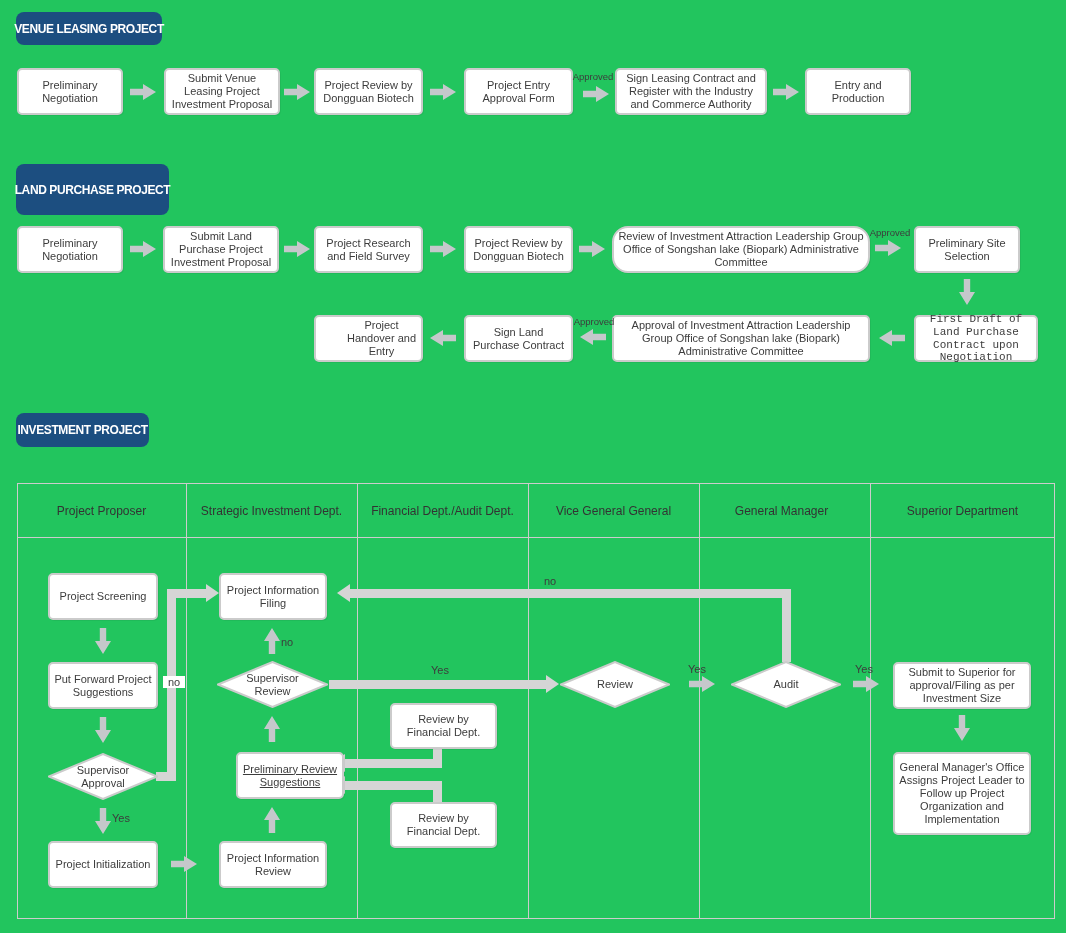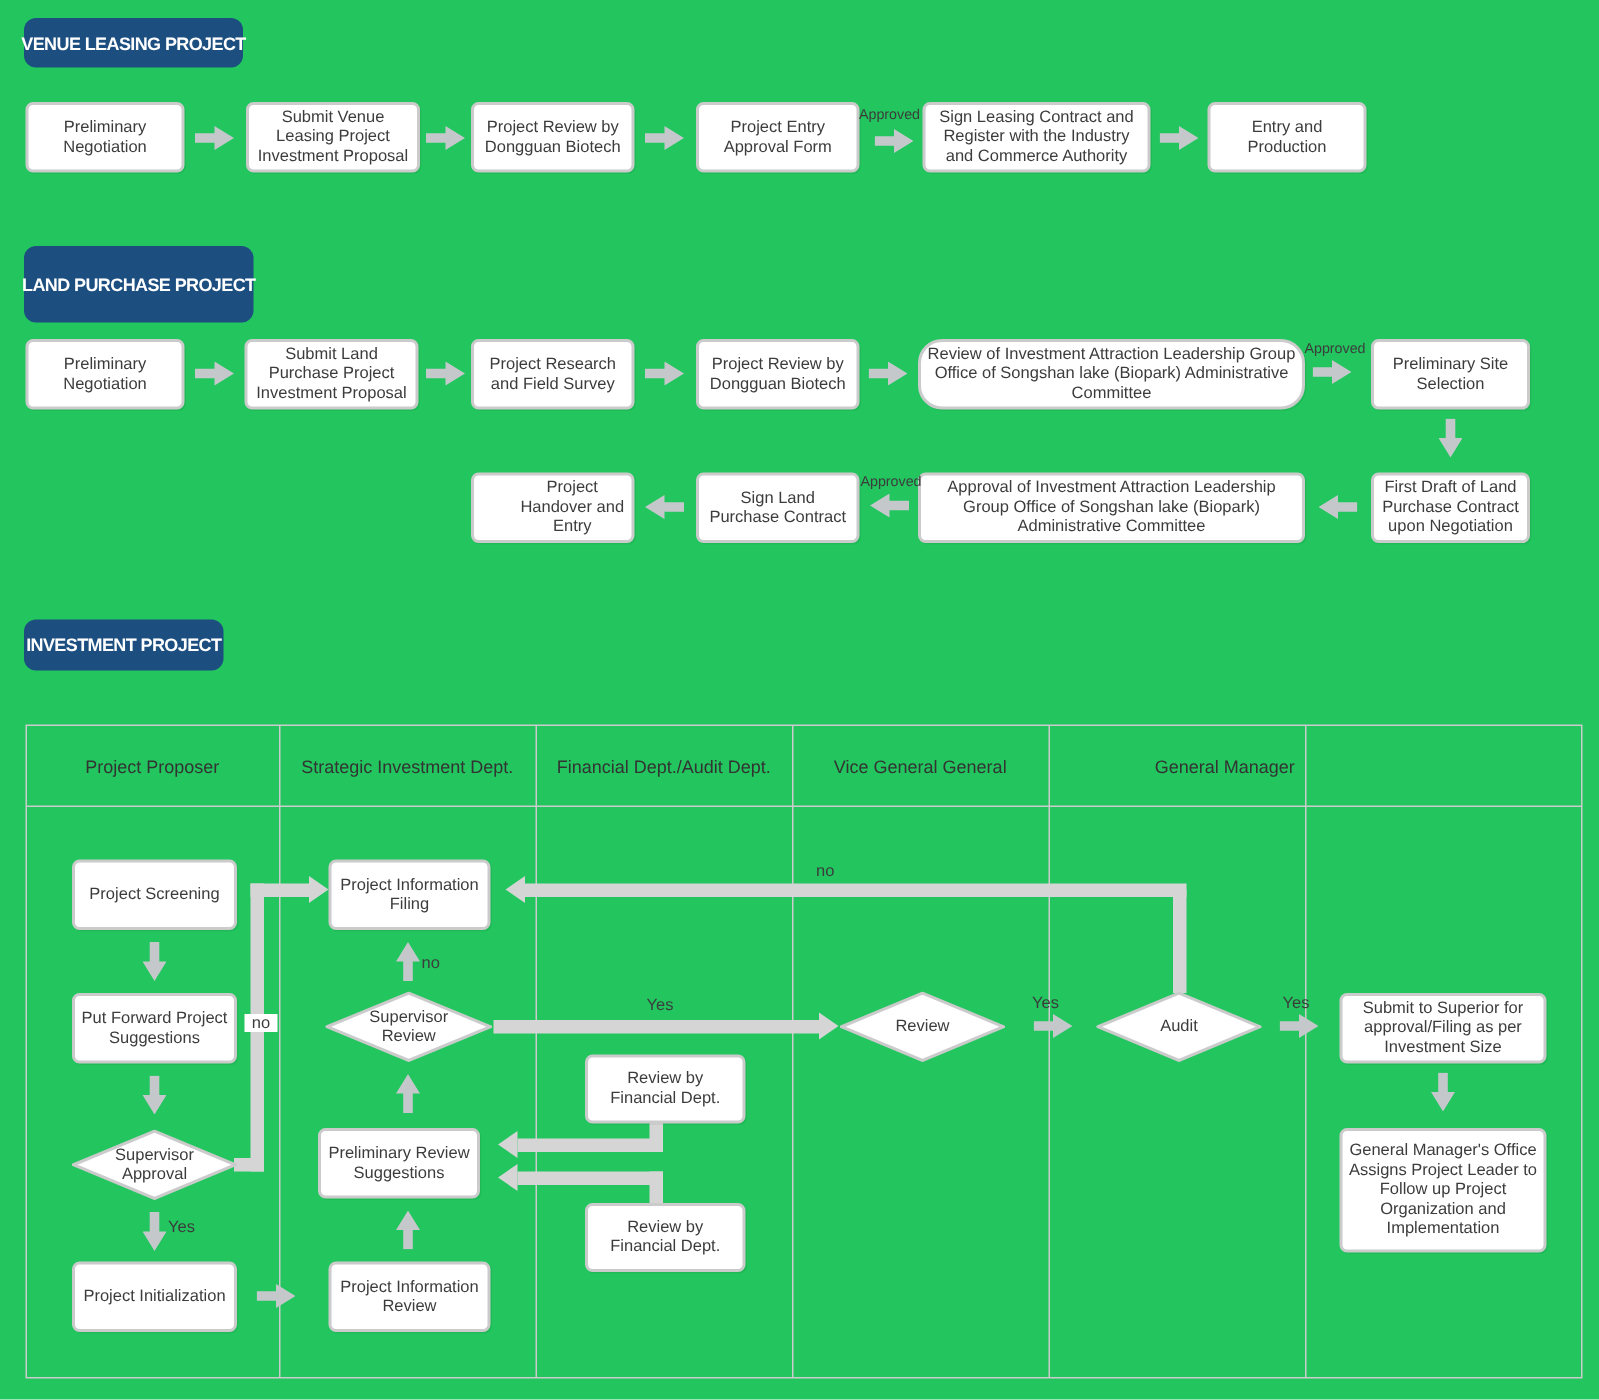--- a/index.html
+++ b/index.html
@@ -75,21 +75,21 @@
   <div class="barrow" style="left:430px;top:241px;"></div>
   <div class="fbox" style="left:464px;top:226px;width:109px;height:47px;">Project Review by Dongguan Biotech</div>
   <div class="barrow" style="left:579px;top:241px;"></div>
   <div class="fbox" style="left:612px;top:226px;width:258px;height:47px;border-radius:16px;">Review of Investment Attraction Leadership Group Office of Songshan lake (Biopark) Administrative Committee</div>
   <div class="lbl approved" style="left:867px;top:227px;">Approved</div>
   <div class="barrow" style="left:875px;top:240px;"></div>
   <div class="fbox" style="left:914px;top:226px;width:106px;height:47px;">Preliminary Site Selection</div>
 
   <div class="barrow down" style="left:954px;top:284px;"></div>
 
-  <div class="fbox" style="left:914px;top:315px;width:106px;height:47px;">First Draft of Land Purchase Contract upon Negotiation</div>
+  <div class="fbox" style="left:914px;top:315px;width:124px;height:47px;font-family:Liberation Mono, monospace;">First Draft of Land Purchase Contract upon Negotiation</div>
   <div class="barrow left" style="left:879px;top:330px;"></div>
   <div class="fbox" style="left:612px;top:315px;width:258px;height:47px;">Approval of Investment Attraction Leadership Group Office of Songshan lake (Biopark) Administrative Committee</div>
   <div class="lbl approved" style="left:571px;top:316px;">Approved</div>
   <div class="barrow left" style="left:580px;top:329px;"></div>
   <div class="fbox" style="left:464px;top:315px;width:109px;height:47px;">Sign Land Purchase Contract</div>
   <div class="barrow left" style="left:430px;top:330px;"></div>
   <div class="fbox" style="left:314px;top:315px;width:109px;height:47px;padding-left:29px;">Project Handover and Entry</div>
 
   <div class="badge" style="left:16px;top:413px;width:133px;height:34px;">INVESTMENT PROJECT</div>
 
@@ -98,21 +98,22 @@
   <div class="vline" style="left:357px;"></div>
   <div class="vline" style="left:528px;"></div>
   <div class="vline" style="left:699px;"></div>
   <div class="vline" style="left:870px;"></div>
   <div class="hline"></div>
 
   <div class="col-header" style="left:186px;width:171px;">Strategic Investment Dept.</div>
   <div class="col-header" style="left:17px;width:169px;">Project Proposer</div>
   <div class="col-header" style="left:357px;width:171px;">Financial Dept./Audit Dept.</div>
   <div class="col-header" style="left:528px;width:171px;">Vice General General</div>
-  <div class="col-header" style="left:699px;width:171px;padding-left:32px;">General Manager</div>
+  <div class="col-header" style="left:664px;width:171px;padding-left:32px;">General Manager</div>
+  <div class="col-header" style="left:870px;width:185px;">Superior Department</div>
 
   <div class="conn" style="left:156px;top:772px;width:20px;height:9px;"></div>
   <div class="conn" style="left:167px;top:589px;width:9px;height:192px;"></div>
   <div class="conn" style="left:167px;top:589px;width:39px;height:9px;"></div>
   <div class="tri r" style="left:206px;top:584px;"></div>
 
   <div class="conn" style="left:782px;top:593px;width:9px;height:69px;"></div>
   <div class="conn" style="left:350px;top:589px;width:441px;height:9px;"></div>
   <div class="tri l" style="left:337px;top:584px;"></div>
 
@@ -145,21 +146,21 @@
   <div class="fbox" style="left:219px;top:573px;width:108px;height:47px;">Project Information Filing</div>
   <div class="barrow up" style="left:259px;top:633px;"></div>
   <div class="lbl flow" style="left:281px;top:636px;">no</div>
   <div class="diamond" style="left:217px;top:661px;width:111px;height:47px;">
     <svg viewBox="0 0 111 47" preserveAspectRatio="none">
       <polygon points="1,23.5 55.5,1 110,23.5 55.5,46" fill="#ffffff" stroke="#cbcbcb" stroke-width="2"></polygon>
     </svg>
     <span class="dlabel">Supervisor Review</span>
   </div>
   <div class="barrow up" style="left:259px;top:721px;"></div>
-  <div class="fbox" style="left:212px;top:752px;width:108px;height:47px;">Preliminary Review Suggestions</div>
+  <div class="fbox" style="left:236px;top:752px;width:108px;height:47px;text-decoration:underline;">Preliminary Review Suggestions</div>
   <div class="barrow up" style="left:259px;top:812px;"></div>
   <div class="fbox" style="left:219px;top:841px;width:108px;height:47px;">Project Information Review</div>
 
   <div class="fbox" style="left:390px;top:703px;width:107px;height:46px;">Review by Financial Dept.</div>
   <div class="fbox" style="left:390px;top:802px;width:107px;height:46px;">Review by Financial Dept.</div>
   <div class="lbl flow" style="left:431px;top:664px;">Yes</div>
   <div class="lbl flow" style="left:544px;top:575px;">no</div>
 
   <div class="diamond" style="left:560px;top:661px;width:110px;height:47px;">
     <svg viewBox="0 0 110 47" preserveAspectRatio="none">

